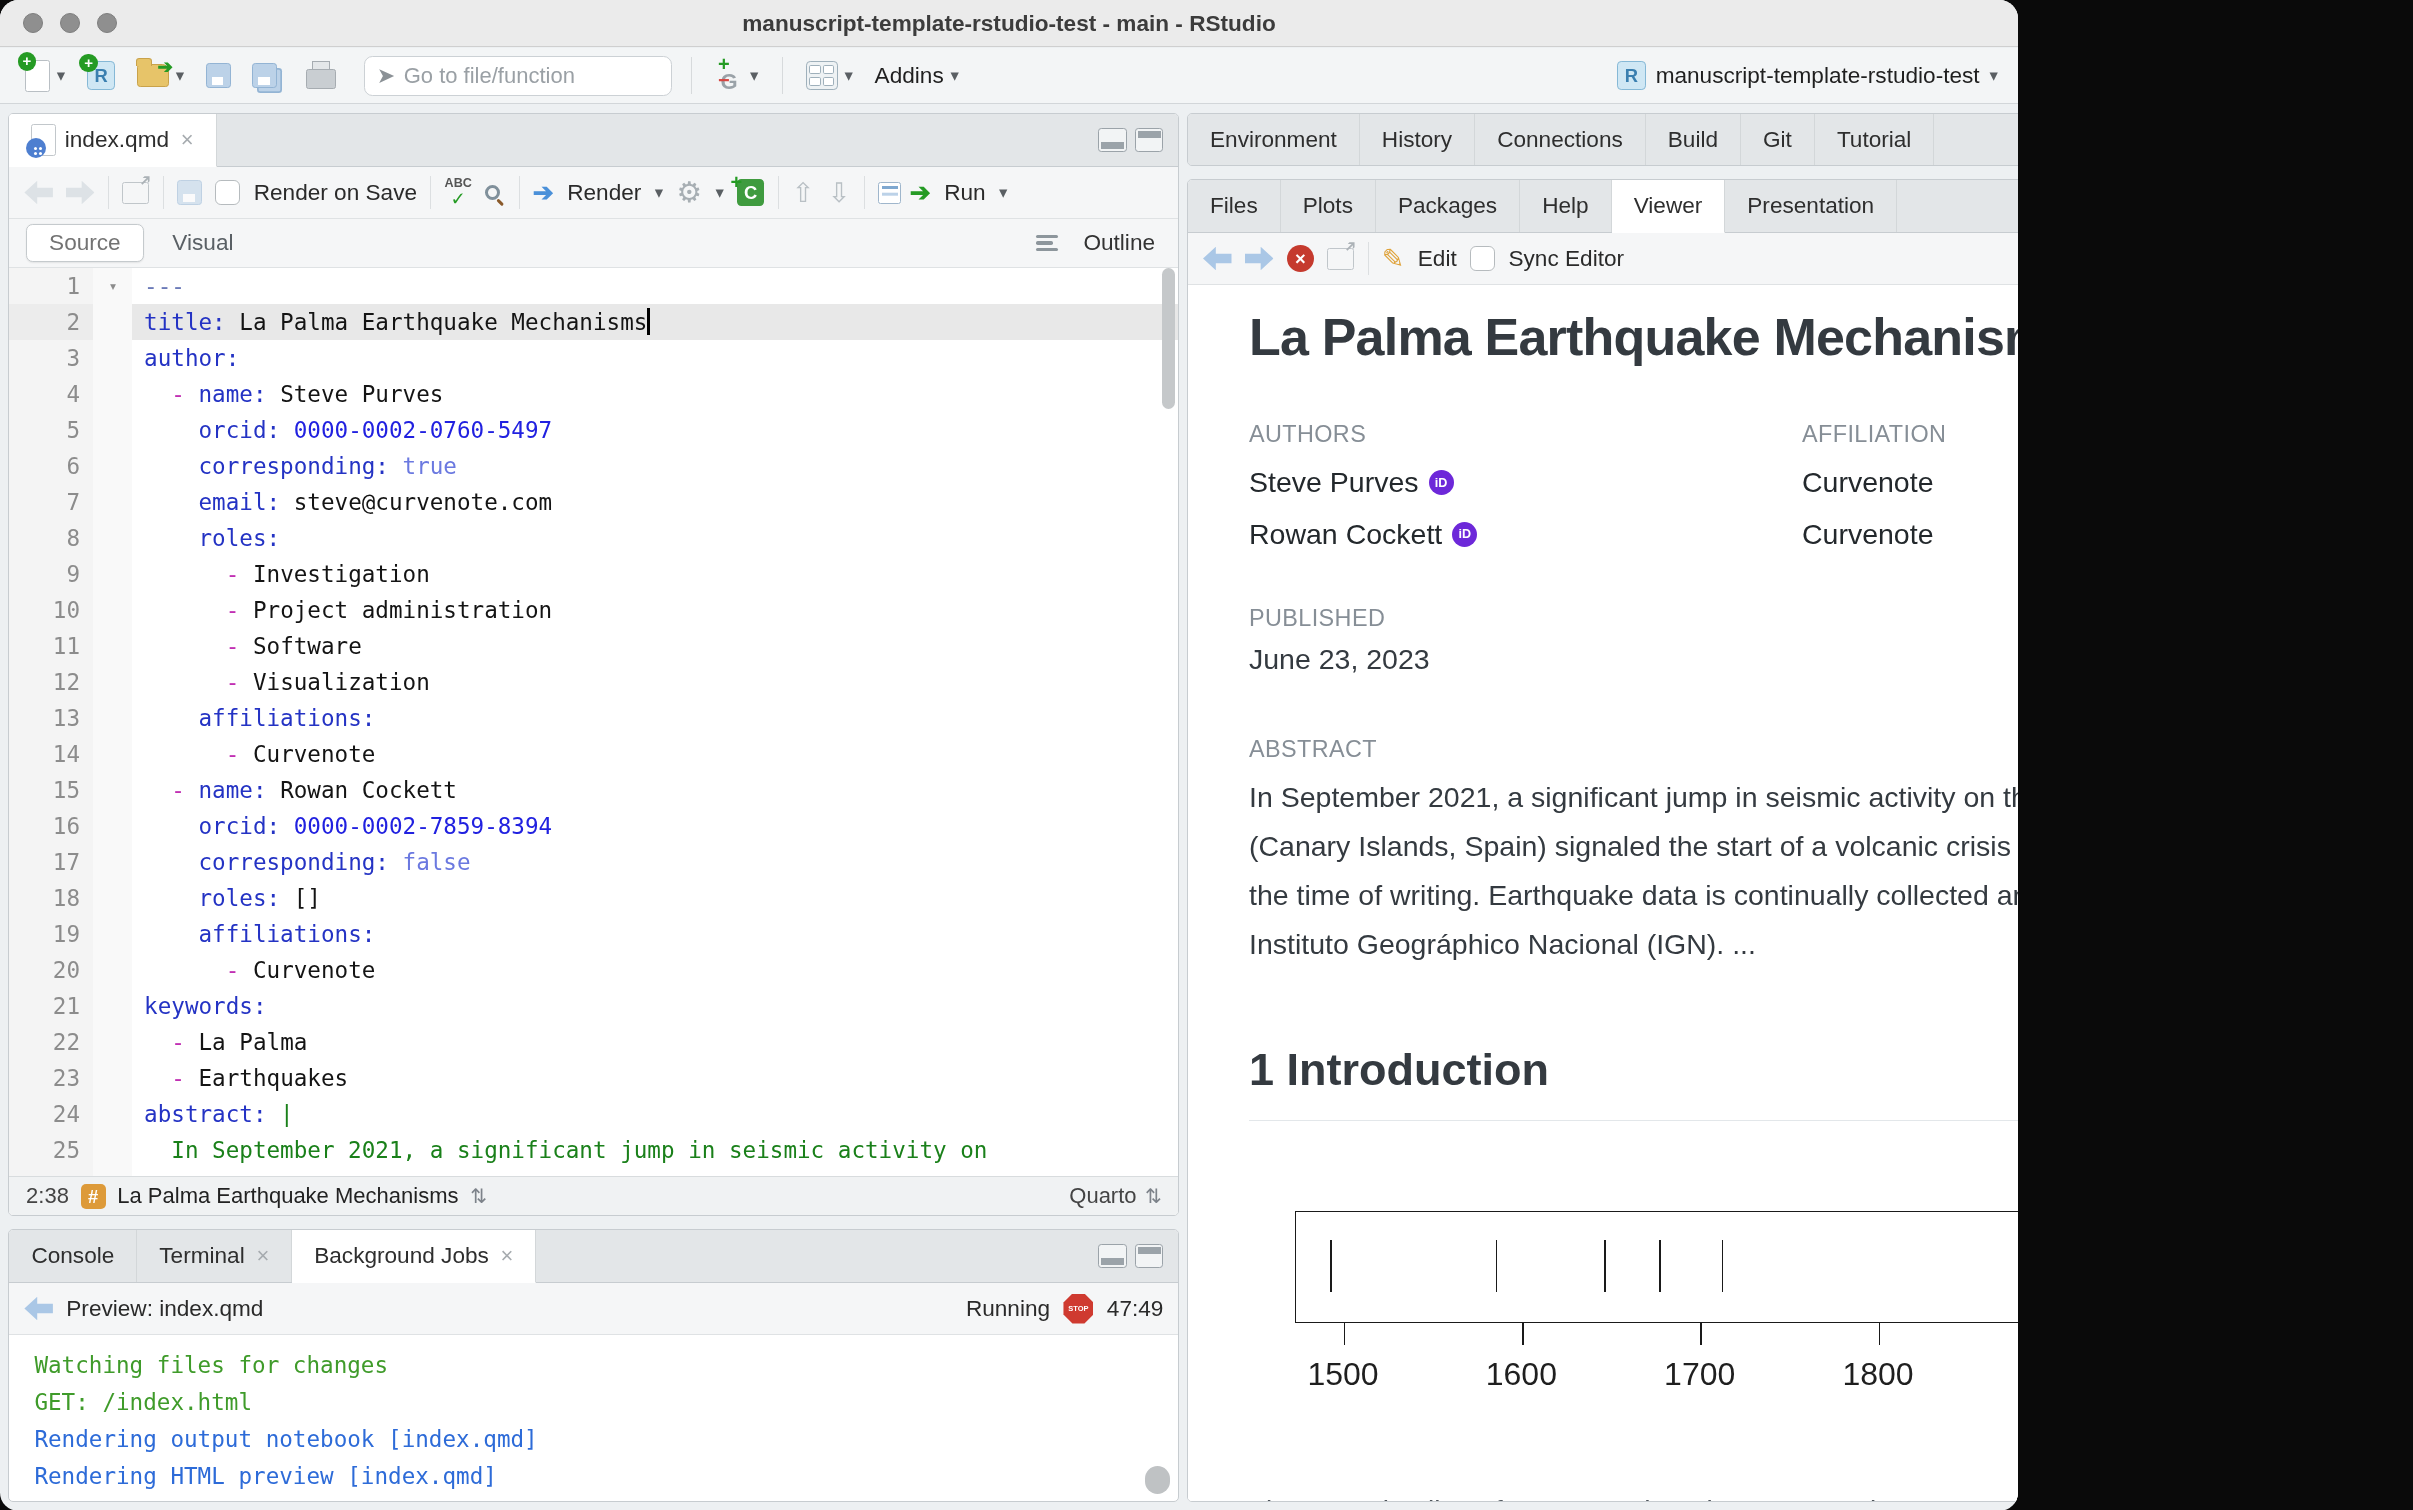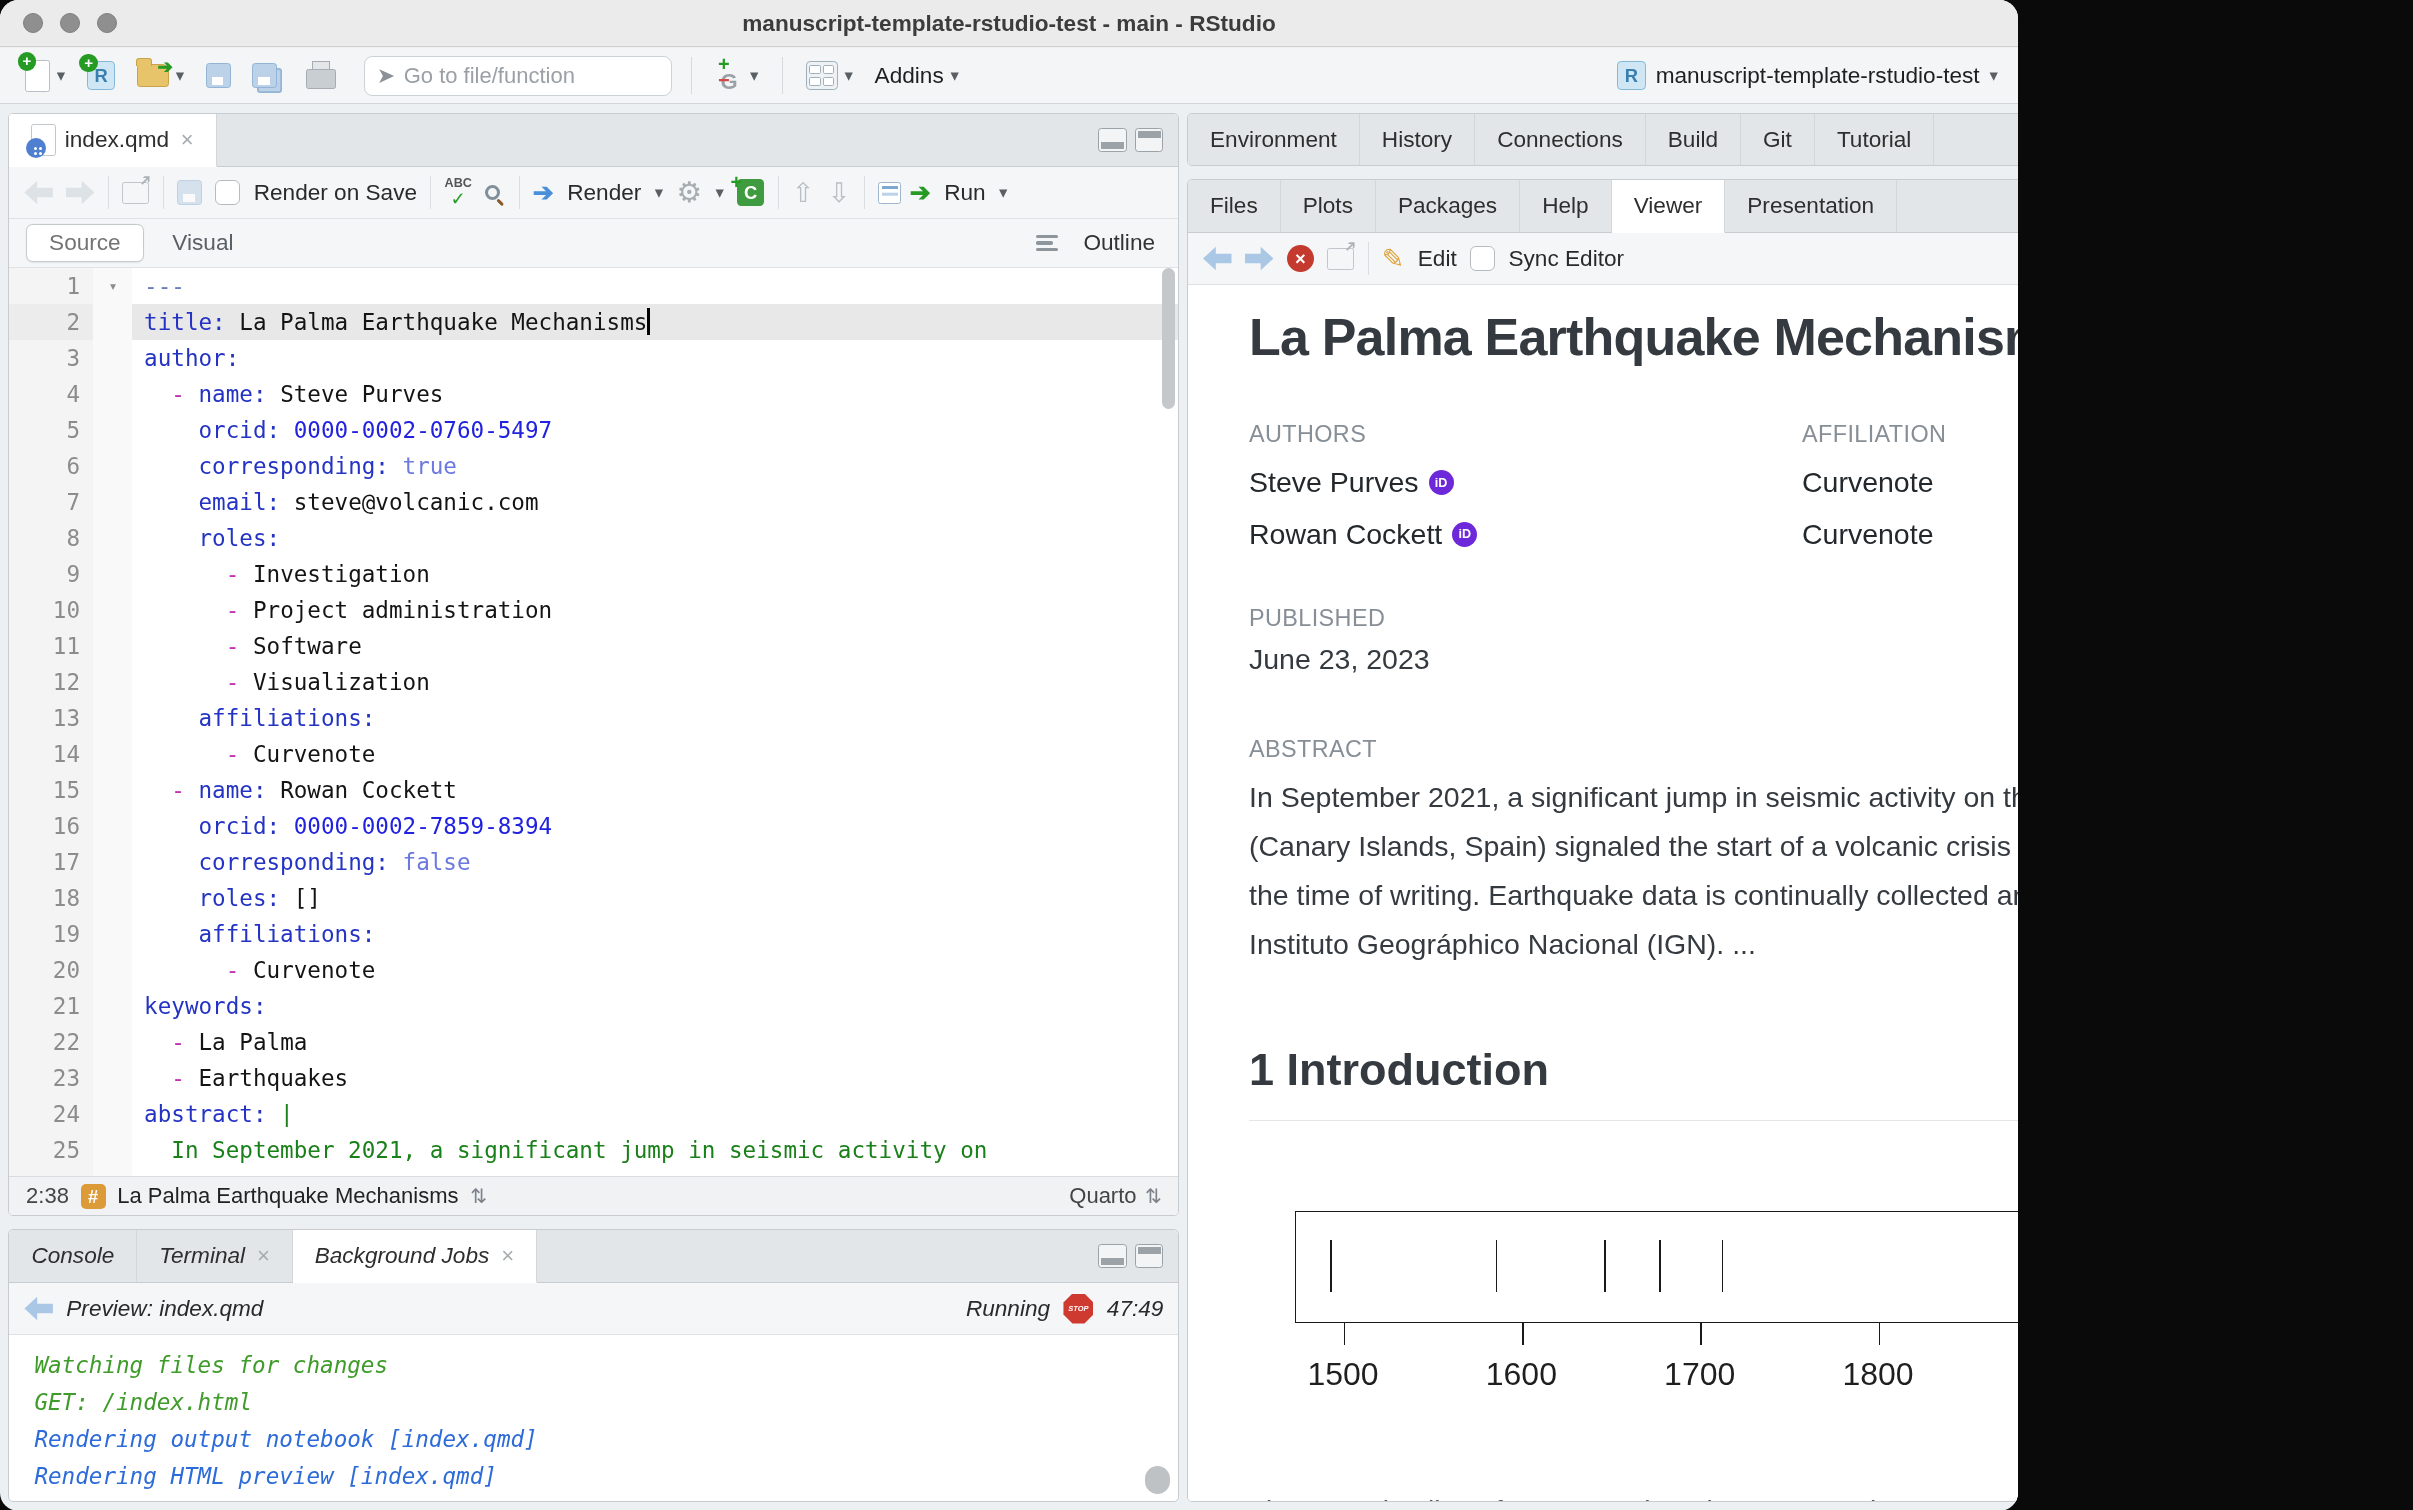--- a/index.html
+++ b/index.html
@@ -36,21 +36,21 @@
   .vcs-minus { position:absolute; left:3.3px; top:13.4px; color:#d64541; font-size:20px; font-weight:bold; line-height:16.7px; }
   .icon-panes { width:32px; height:28.5px; border:1.7px solid #9fb0bb; border-radius:4.2px; display:grid; grid-template-columns:1fr 1fr; grid-template-rows:1fr 1fr; gap:2.5px; padding:2.5px; background:#eef2f4; }
   .icon-panes span { background:#fff; border:0.8px solid #9fb0bb; border-radius:1.7px; }
   .label27 { font-size:22.6px; color:#1f1f1f; }
   .spacer { flex:1; }
   .project-chip { display:flex; align-items:center; gap:10px; }
 
   
   .pane { position:absolute; background:#fff; border:0.8px solid #c7ccd0; border-radius:5px; overflow:hidden; display:flex; flex-direction:column; }
   #editor-pane  { left:8.4px;  top:113px;  width:1171px; height:1103px; }
-  #console-pane { left:8.4px;  top:1229px; width:1171px; height:273px;font-style:italic; }
+  #console-pane { left:8.4px;  top:1229px; width:1171px; height:273px; }
   #env-pane     { left:1187px; top:113px; width:1218px; height:53px; }
   #files-pane   { left:1187px; top:179px; width:1218px; height:1323px; }
 
   .tabbar { height:53px; background:#e3e6e8; border-bottom:0.8px solid #c7ccd0; display:flex; align-items:stretch; flex:none; }
   .rtab { display:flex; align-items:center; gap:8.4px; padding:0 22px; font-size:22.6px; color:#2e2e2e; border-right:0.8px solid #d3d7d9; }
   .rtab.active { background:#fff; border-bottom:0.8px solid #fff; margin-bottom:-0.8px; }
   .tab-close { color:#a6abaf; font-size:22px; margin-left:3.3px; }
   .minmax { margin-left:auto; display:flex; align-items:center; gap:8.4px; padding-right:15px; }
   .mm { width:28.5px; height:23.4px; border:1.7px solid #9ba3a9; border-radius:3.3px; background:#f2f4f5; position:relative; }
   .mm.min::after { content:""; position:absolute; left:1.7px; right:1.7px; bottom:1.7px; height:6.7px; background:#9ba3a9; }
@@ -286,21 +286,21 @@
       </span>
     </div>
     <div class="code-area" id="code-area">
       <div id="code-lines">
           <div class="cline"><span class="lnum">1</span><span class="fold">▾</span><span class="lcode"><span class="c-m">---</span></span></div>
           <div class="cline active-line"><span class="lnum">2</span><span class="fold"></span><span class="lcode"><span class="c-k">title:</span><span class="c-t"> La Palma Earthquake Mechanisms</span><span class="cursor"></span></span></div>
           <div class="cline"><span class="lnum">3</span><span class="fold"></span><span class="lcode"><span class="c-k">author:</span></span></div>
           <div class="cline"><span class="lnum">4</span><span class="fold"></span><span class="lcode"><span class="c-t">  </span><span class="c-d">- </span><span class="c-k">name:</span><span class="c-t"> Steve Purves</span></span></div>
           <div class="cline"><span class="lnum">5</span><span class="fold"></span><span class="lcode"><span class="c-t">    </span><span class="c-k">orcid:</span><span class="c-v"> 0000-0002-0760-5497</span></span></div>
           <div class="cline"><span class="lnum">6</span><span class="fold"></span><span class="lcode"><span class="c-t">    </span><span class="c-k">corresponding:</span><span class="c-b"> true</span></span></div>
-          <div class="cline"><span class="lnum">7</span><span class="fold"></span><span class="lcode"><span class="c-t">    </span><span class="c-k">email:</span><span class="c-t"> steve@volcanic.com</span></span></div>
+          <div class="cline"><span class="lnum">7</span><span class="fold"></span><span class="lcode"><span class="c-t">    </span><span class="c-k">email:</span><span class="c-t"> steve@curvenote.com</span></span></div>
           <div class="cline"><span class="lnum">8</span><span class="fold"></span><span class="lcode"><span class="c-t">    </span><span class="c-k">roles:</span></span></div>
           <div class="cline"><span class="lnum">9</span><span class="fold"></span><span class="lcode"><span class="c-t">      </span><span class="c-d">- </span><span class="c-t">Investigation</span></span></div>
           <div class="cline"><span class="lnum">10</span><span class="fold"></span><span class="lcode"><span class="c-t">      </span><span class="c-d">- </span><span class="c-t">Project administration</span></span></div>
           <div class="cline"><span class="lnum">11</span><span class="fold"></span><span class="lcode"><span class="c-t">      </span><span class="c-d">- </span><span class="c-t">Software</span></span></div>
           <div class="cline"><span class="lnum">12</span><span class="fold"></span><span class="lcode"><span class="c-t">      </span><span class="c-d">- </span><span class="c-t">Visualization</span></span></div>
           <div class="cline"><span class="lnum">13</span><span class="fold"></span><span class="lcode"><span class="c-t">    </span><span class="c-k">affiliations:</span></span></div>
           <div class="cline"><span class="lnum">14</span><span class="fold"></span><span class="lcode"><span class="c-t">      </span><span class="c-d">- </span><span class="c-t">Curvenote</span></span></div>
           <div class="cline"><span class="lnum">15</span><span class="fold"></span><span class="lcode"><span class="c-t">  </span><span class="c-d">- </span><span class="c-k">name:</span><span class="c-t"> Rowan Cockett</span></span></div>
           <div class="cline"><span class="lnum">16</span><span class="fold"></span><span class="lcode"><span class="c-t">    </span><span class="c-k">orcid:</span><span class="c-v"> 0000-0002-7859-8394</span></span></div>
           <div class="cline"><span class="lnum">17</span><span class="fold"></span><span class="lcode"><span class="c-t">    </span><span class="c-k">corresponding:</span><span class="c-b"> false</span></span></div>

